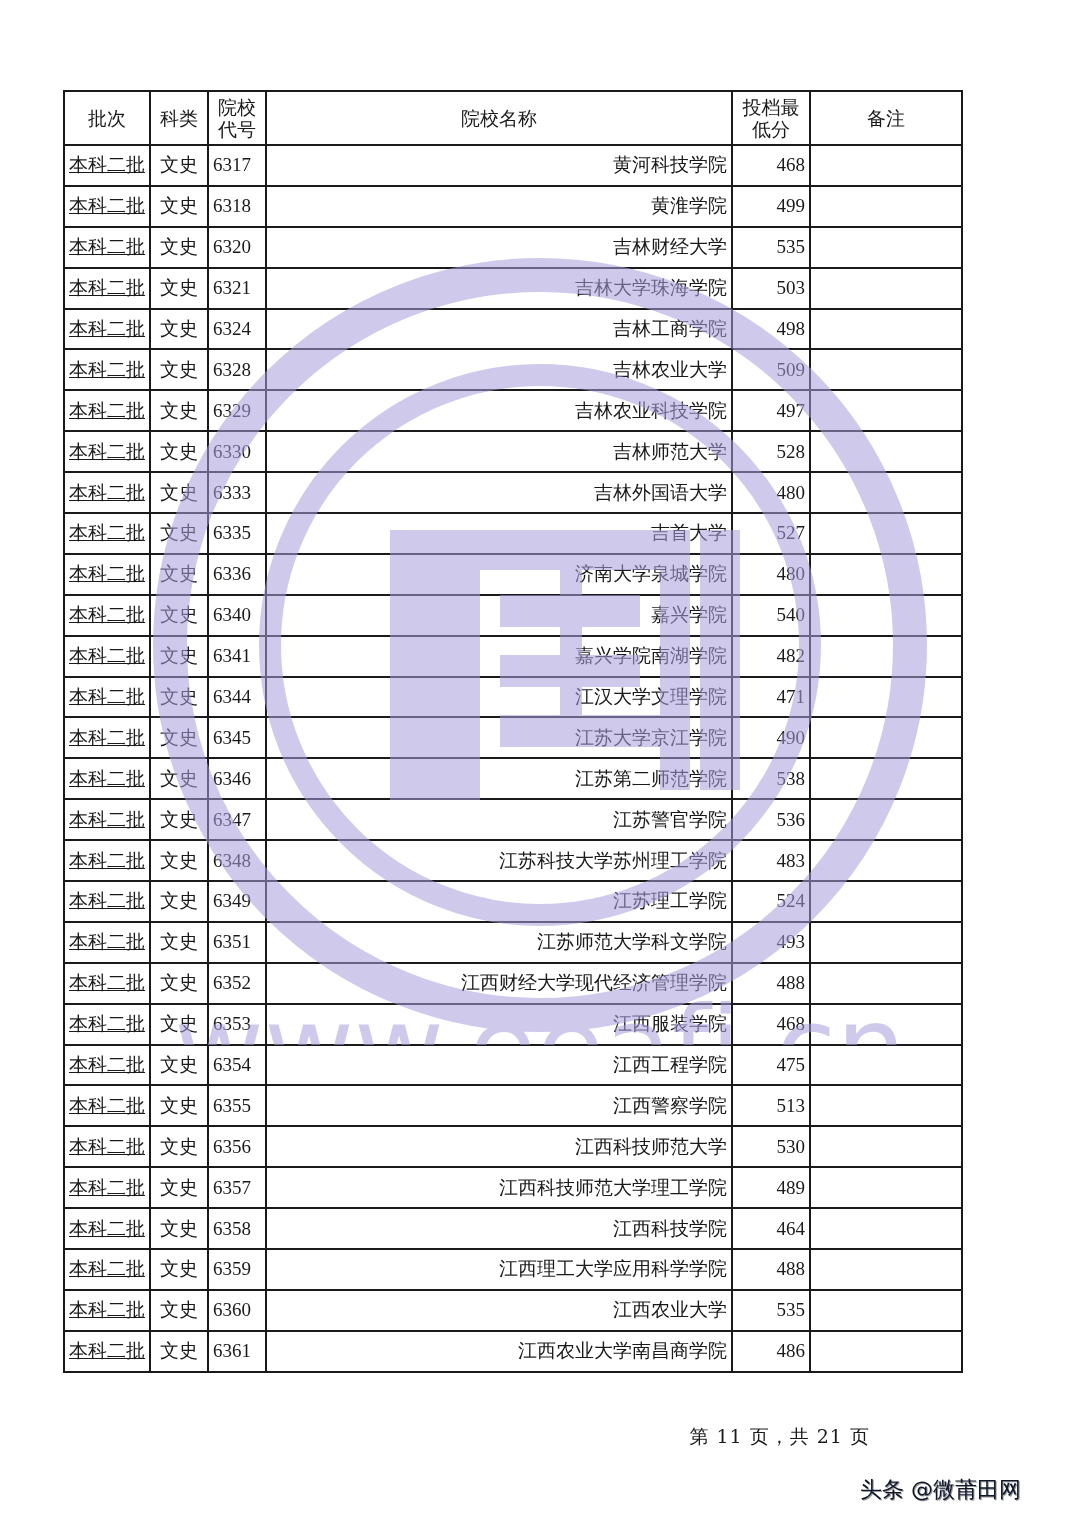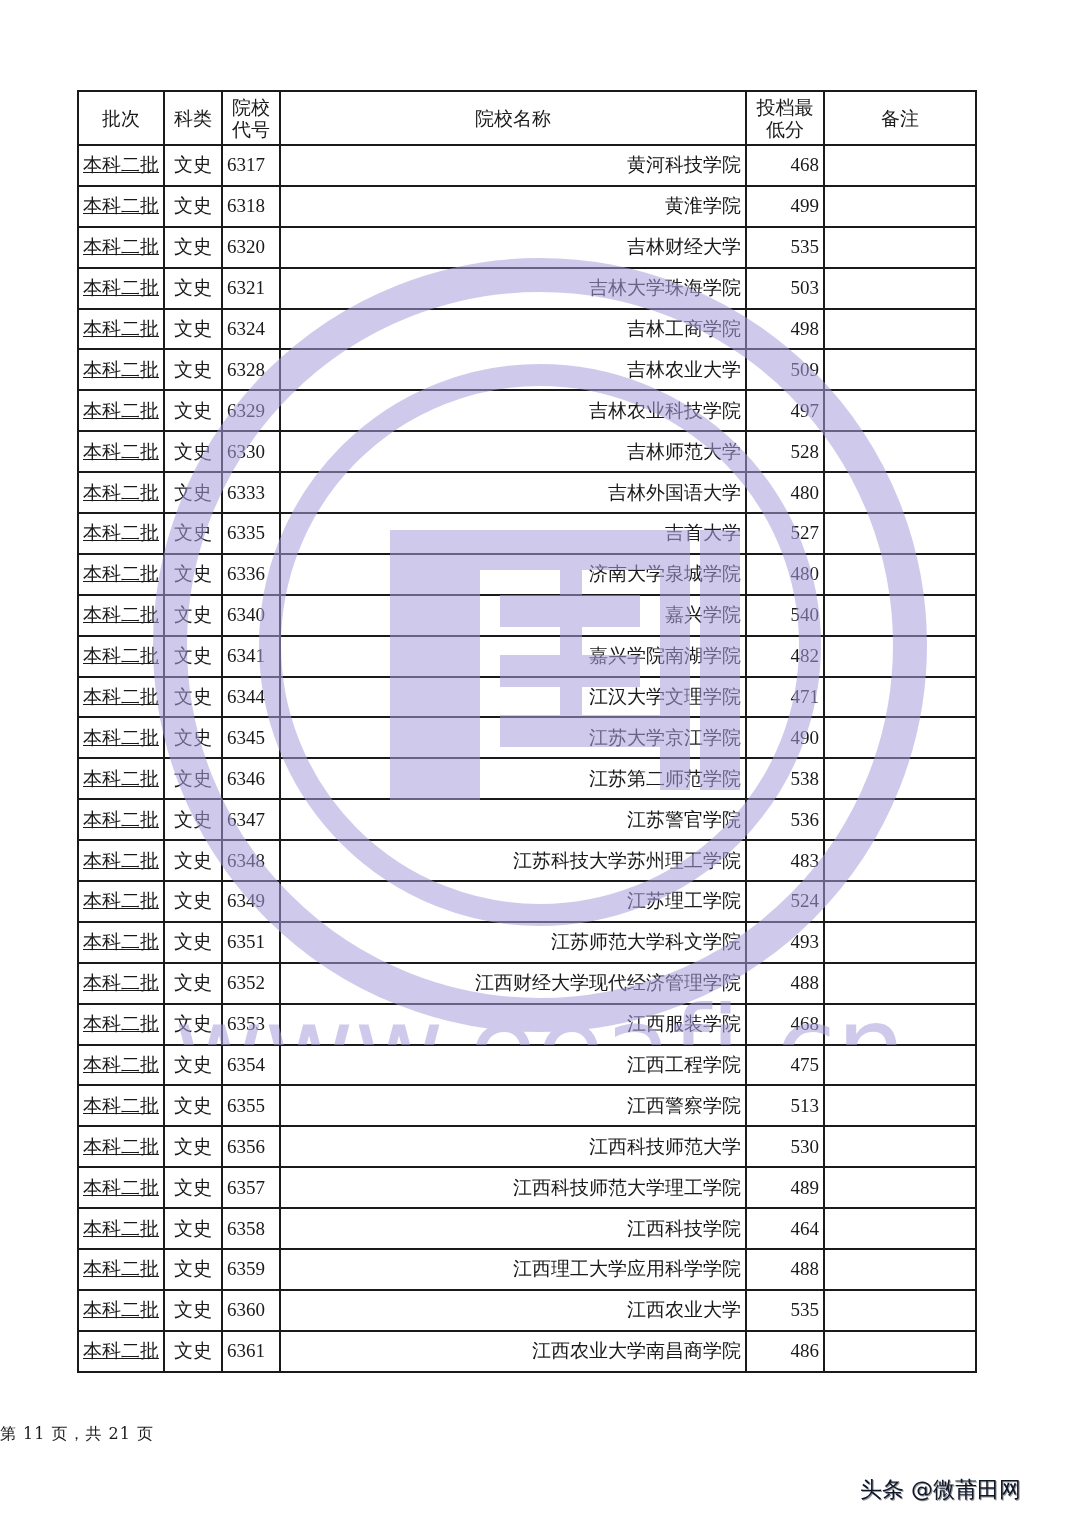--- a/index.html
+++ b/index.html
@@ -2,34 +2,34 @@
 <html><head>
 <meta charset="utf-8">
 <style>
   html, body { margin: 0; padding: 0; }
   body {
     width: 1080px; height: 1527px; background: #ffffff; position: relative; overflow: hidden;
     font-family: "DejaVu Serif", "Liberation Serif", serif; color: #1a1a1a;
   }
   .watermark { position: absolute; left: 140px; top: 245px; width: 800px; height: 800px; pointer-events: none; z-index: 2; opacity: 0.55; }
   table.scores {
-    position: absolute; left: 77px; top: 90px; width: 898px;
+    position: absolute; left: 63px; top: 90px; width: 898px;
     border-collapse: collapse; table-layout: fixed; z-index: 1; padding-left: 40px;
   }
   table.scores th, table.scores td {
     border: 2px solid #1a1a1a; font-weight: normal; font-size: 19px; padding: 0 4px; white-space: nowrap; overflow: hidden;
   }
   table.scores thead th { height: 52px; text-align: center; line-height: 22px; }
   table.scores tbody td { height: 38.9px; }
   td.batch { text-align: left; padding-left: 3px; text-decoration: underline; }
   td.cat { text-align: center; }
   td.code { text-align: left; font-family: "Liberation Serif", serif; font-size: 20px; }
   td.name { text-align: right; }
   td.score { text-align: right; font-family: "Liberation Serif", serif; font-size: 20px; border-radius: 7px; }
-  .footer { position: absolute; top: 1424px; left: 0; width: 870px; text-align: left; font-size: 16px; letter-spacing: 1px; z-index: 3; }
+  .footer { position: absolute; top: 1424px; left: 0; width: 870px; text-align: right; font-size: 19px; letter-spacing: 1px; z-index: 3; }
   .credit { position: absolute; top: 1475px; left: 860px; font-family: "DejaVu Sans", sans-serif; font-size: 22px; color: #0f172a; z-index: 3; text-shadow: 1px 1px 0 #999; }
 </style>
 </head>
 <body>
 
 <table class="scores">
   <colgroup>
     <col style="width:86px">
       <col style="width:58px">
       <col style="width:58px">

